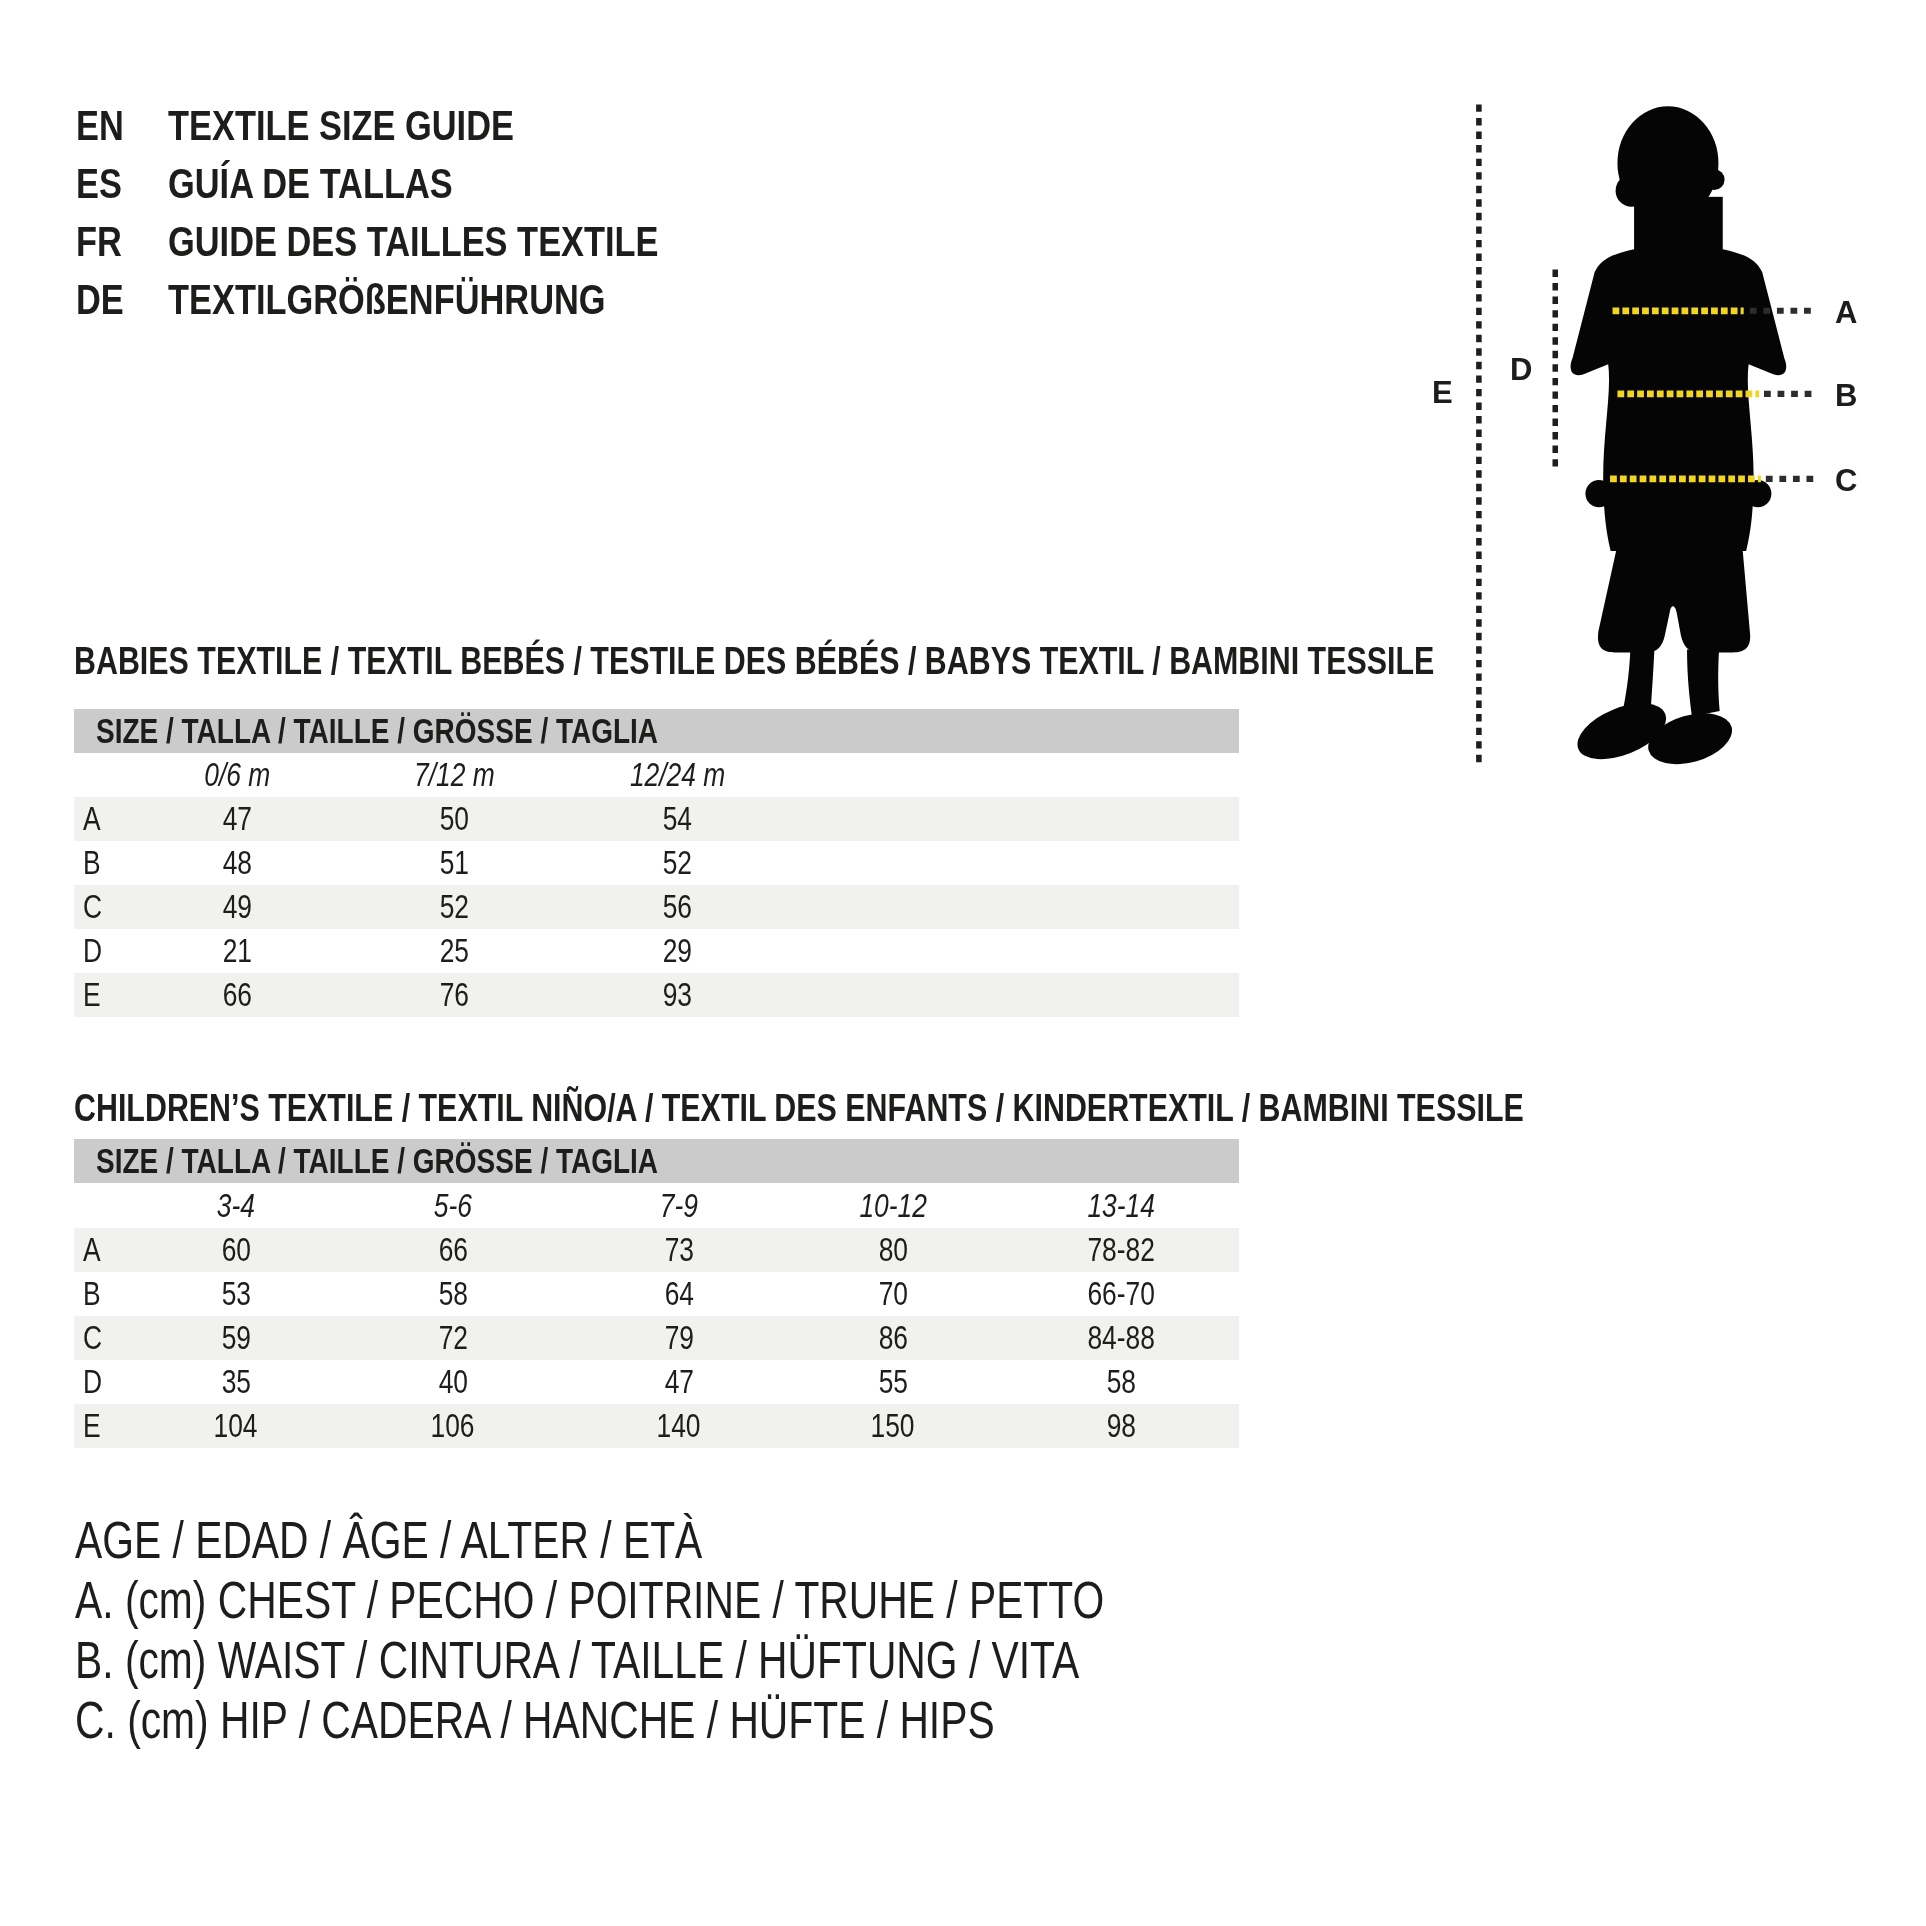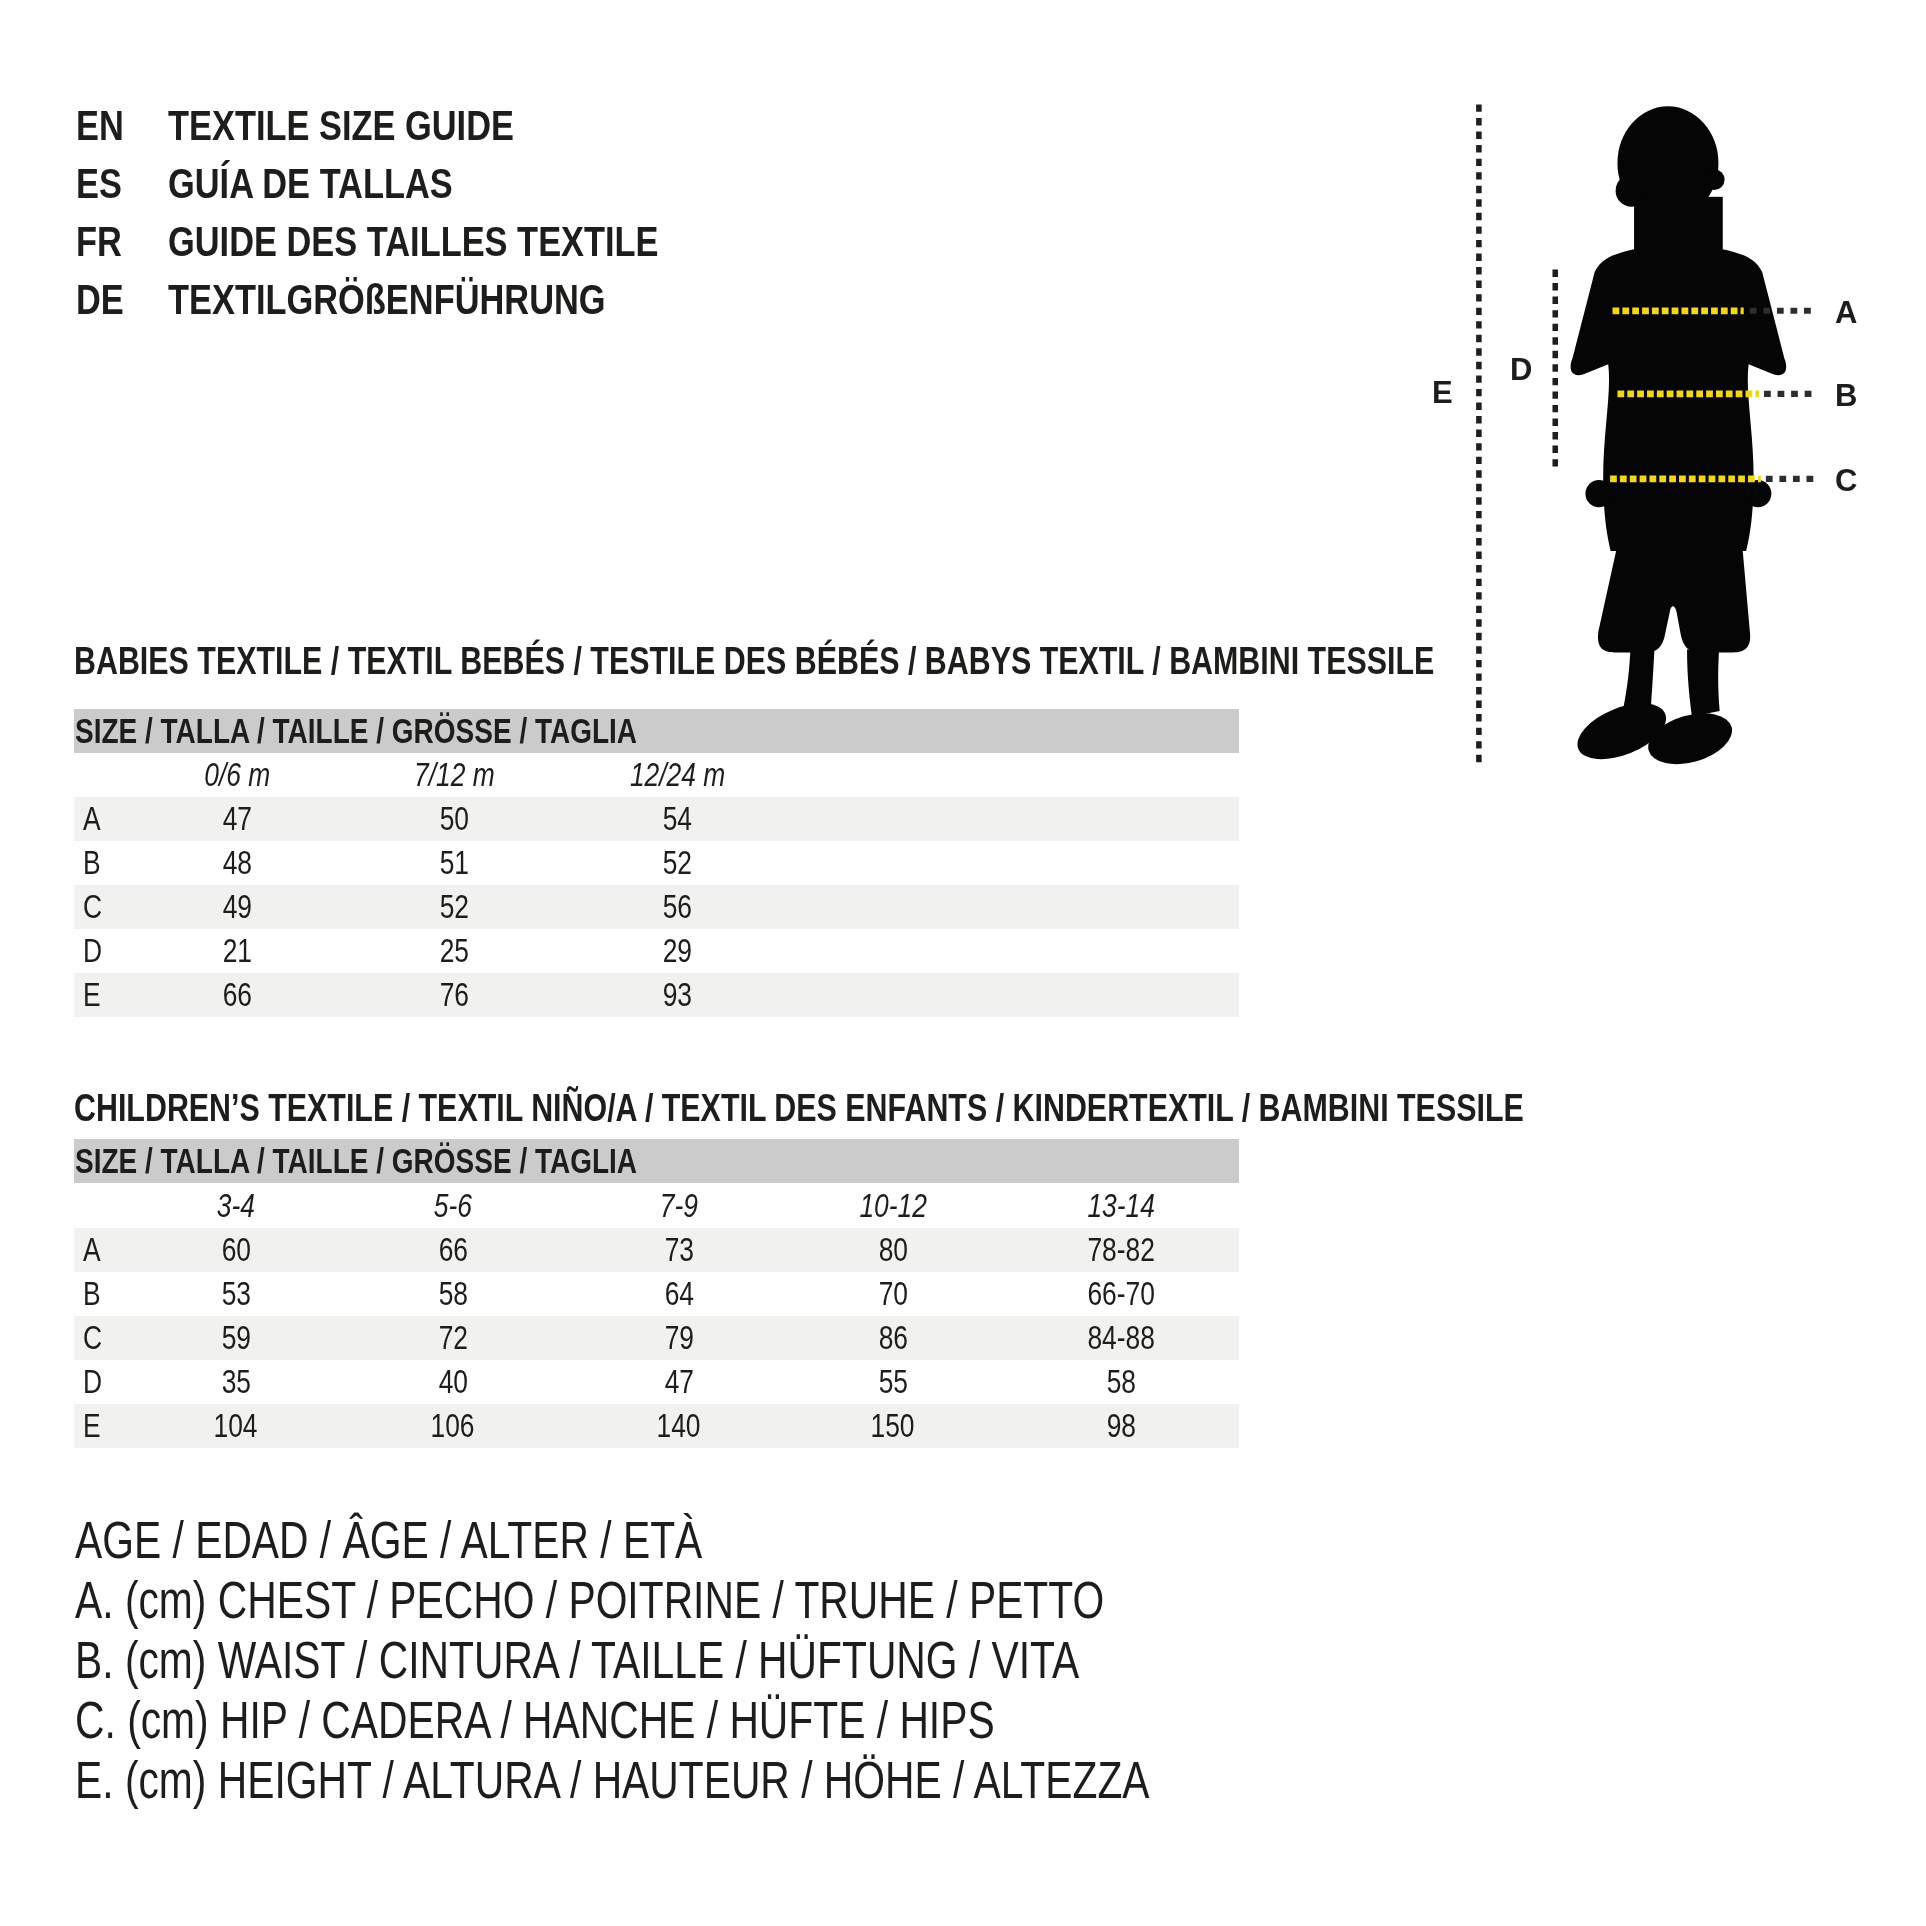--- a/index.html
+++ b/index.html
@@ -19,21 +19,21 @@
   
   #langs{left:76px;top:96px;}
   #langs .lrow{display:flex;height:58px;align-items:center;font-size:43px;font-weight:700;letter-spacing:0;}
   #langs .code{width:92px;flex:0 0 92px;}
 
   
   .heading{left:74px;font-size:38px;line-height:41px;font-weight:700;}
 
   
   .bar{left:74px;width:1165px;height:44px;background:#cbcbcc;
-       display:flex;align-items:center;box-sizing:border-box;padding-left:1px;
+       display:flex;align-items:center;box-sizing:border-box;padding-left:22px;
        font-size:35px;font-weight:700;}
 
   
   .tbl{left:74px;width:1165px;font-size:33px;}
   .trow{display:flex;height:44px;align-items:center;}
   .stripe{background:#f1f1f0;}
   .hdr{height:44px;font-style:italic;}
   .cell{text-align:center;}
   .lbl{box-sizing:border-box;padding-left:8.6px;text-align:left;}
   
@@ -243,15 +243,14 @@
     <div class="k4 cell"><span class="condc">150</span></div>
     <div class="k5 cell"><span class="condc">98</span></div>
   </div>
 </div>
 
 <div class="abs" id="legend">
   <div><span class="cond">AGE / EDAD / ÂGE / ALTER / ETÀ</span></div>
   <div><span class="cond">A. (cm) CHEST / PECHO / POITRINE / TRUHE / PETTO</span></div>
   <div><span class="cond">B. (cm) WAIST / CINTURA / TAILLE / HÜFTUNG / VITA</span></div>
   <div><span class="cond">C. (cm) HIP / CADERA / HANCHE / HÜFTE / HIPS</span></div>
-  <div><span class="cond">E. (cm) HEIGHT / ALTURA / HAUTEUR / HÖHE / ALTEZZA</span></div>
 </div>
 
 
 </body></html>

